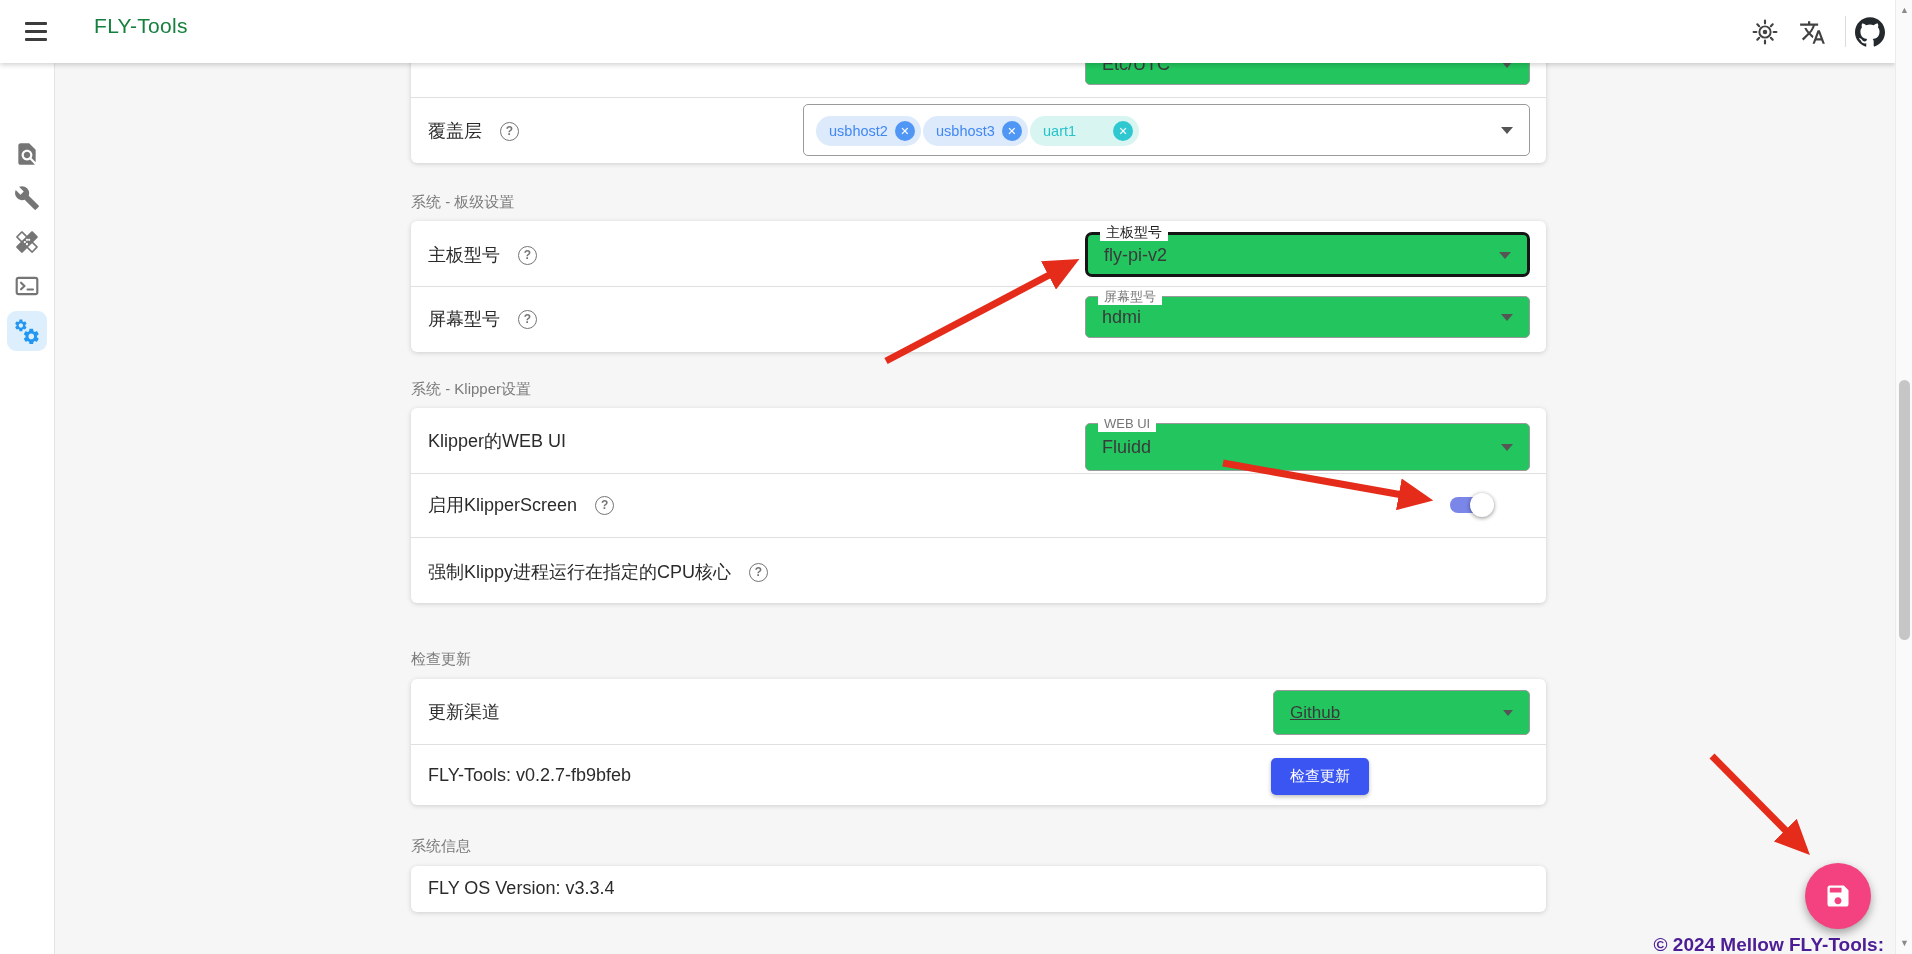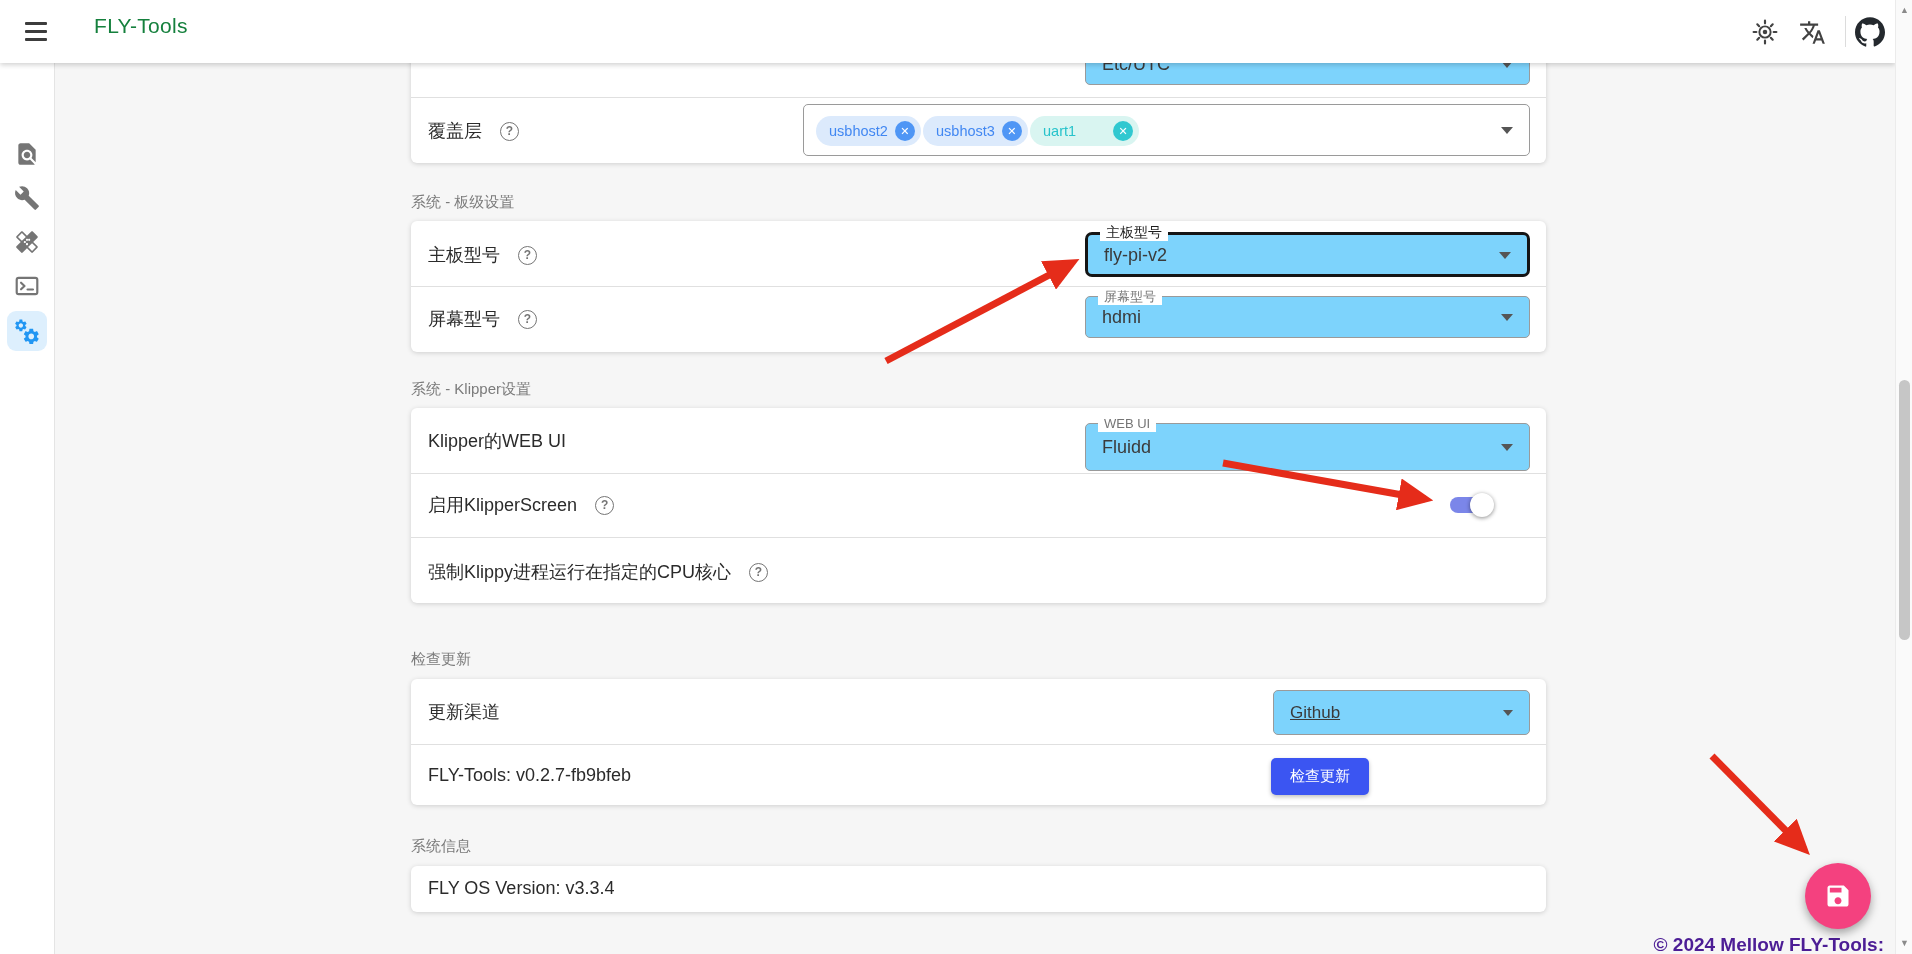--- a/index.html
+++ b/index.html
@@ -30,21 +30,21 @@
   
   .main-bg { position:absolute; left:55px; top:63px; width:1840px; height:891px; background:#f6f6f6; }
   .card { position:absolute; left:411px; width:1135px; background:#fff; border-radius:6px; box-shadow:0 1px 5px rgba(0,0,0,.16); }
   .section-title { position:absolute; left:411px; font-size:15px; color:#7b7b7b; }
   .row-label { position:absolute; left:17px; font-size:18px; color:#2b2b2b; display:flex; align-items:center; gap:18px; }
   .help { width:19px; height:19px; border:1.4px solid #757575; border-radius:50%; color:#757575;
           font-size:12px; font-weight:700; display:inline-flex; align-items:center; justify-content:center; }
   .divider { position:absolute; left:0; width:1135px; height:1px; background:#e0e0e0; }
 
   
-  .select { position:absolute; background:#7dd3fc; border:1px solid #9a9a9a; border-radius:5px; cursor:pointer;text-align:right; }
+  .select { position:absolute; background:#22c55e; border:1px solid #9a9a9a; border-radius:5px; cursor:pointer;text-align:right; }
   .select .val { position:absolute; left:16px; top:50%; transform:translateY(-50%); font-size:18px; color:#3a3a3a; }
   .select .chev { position:absolute; right:16px; top:50%; margin-top:-3px; width:0; height:0;
                   border-left:6px solid transparent; border-right:6px solid transparent; border-top:7px solid #555; }
   .float-label { position:absolute; top:-9px; left:12px; background:#fff; padding:0 6px; font-size:13px; color:#757575; line-height:17px; }
   .select.focused { border:3px solid #151515; border-radius:7px; }
   .select.focused .float-label { top:-11px; color:#1d1d1d; font-size:14px; }
 
   
   .chips-input { position:absolute; background:#fff; border:1px solid #9a9a9a; border-radius:5px; cursor:text; }
   .chip { position:absolute; top:11px; height:30px; border-radius:15px; display:flex; align-items:center; padding:0 6px 0 13px; font-size:14.5px; }

